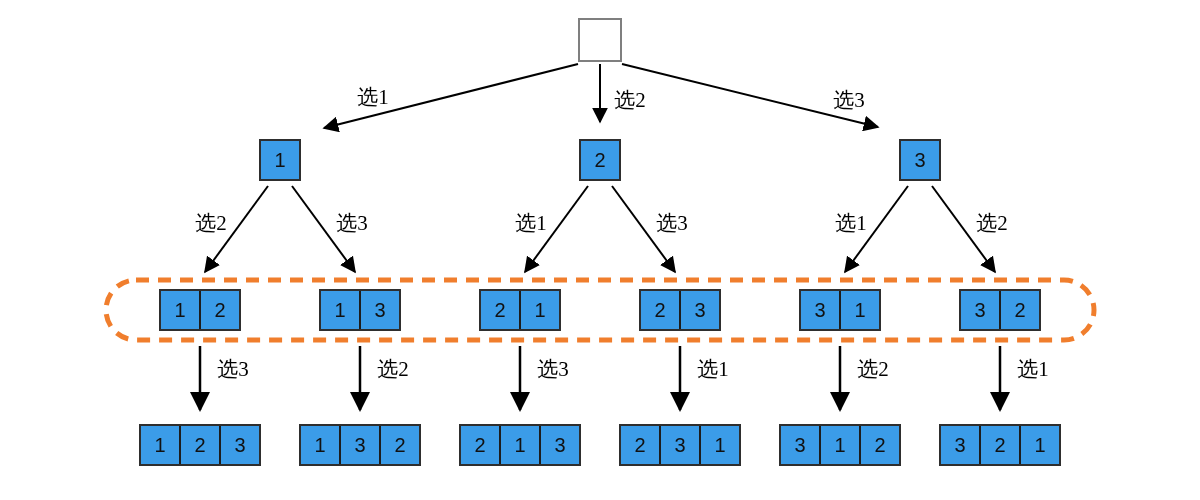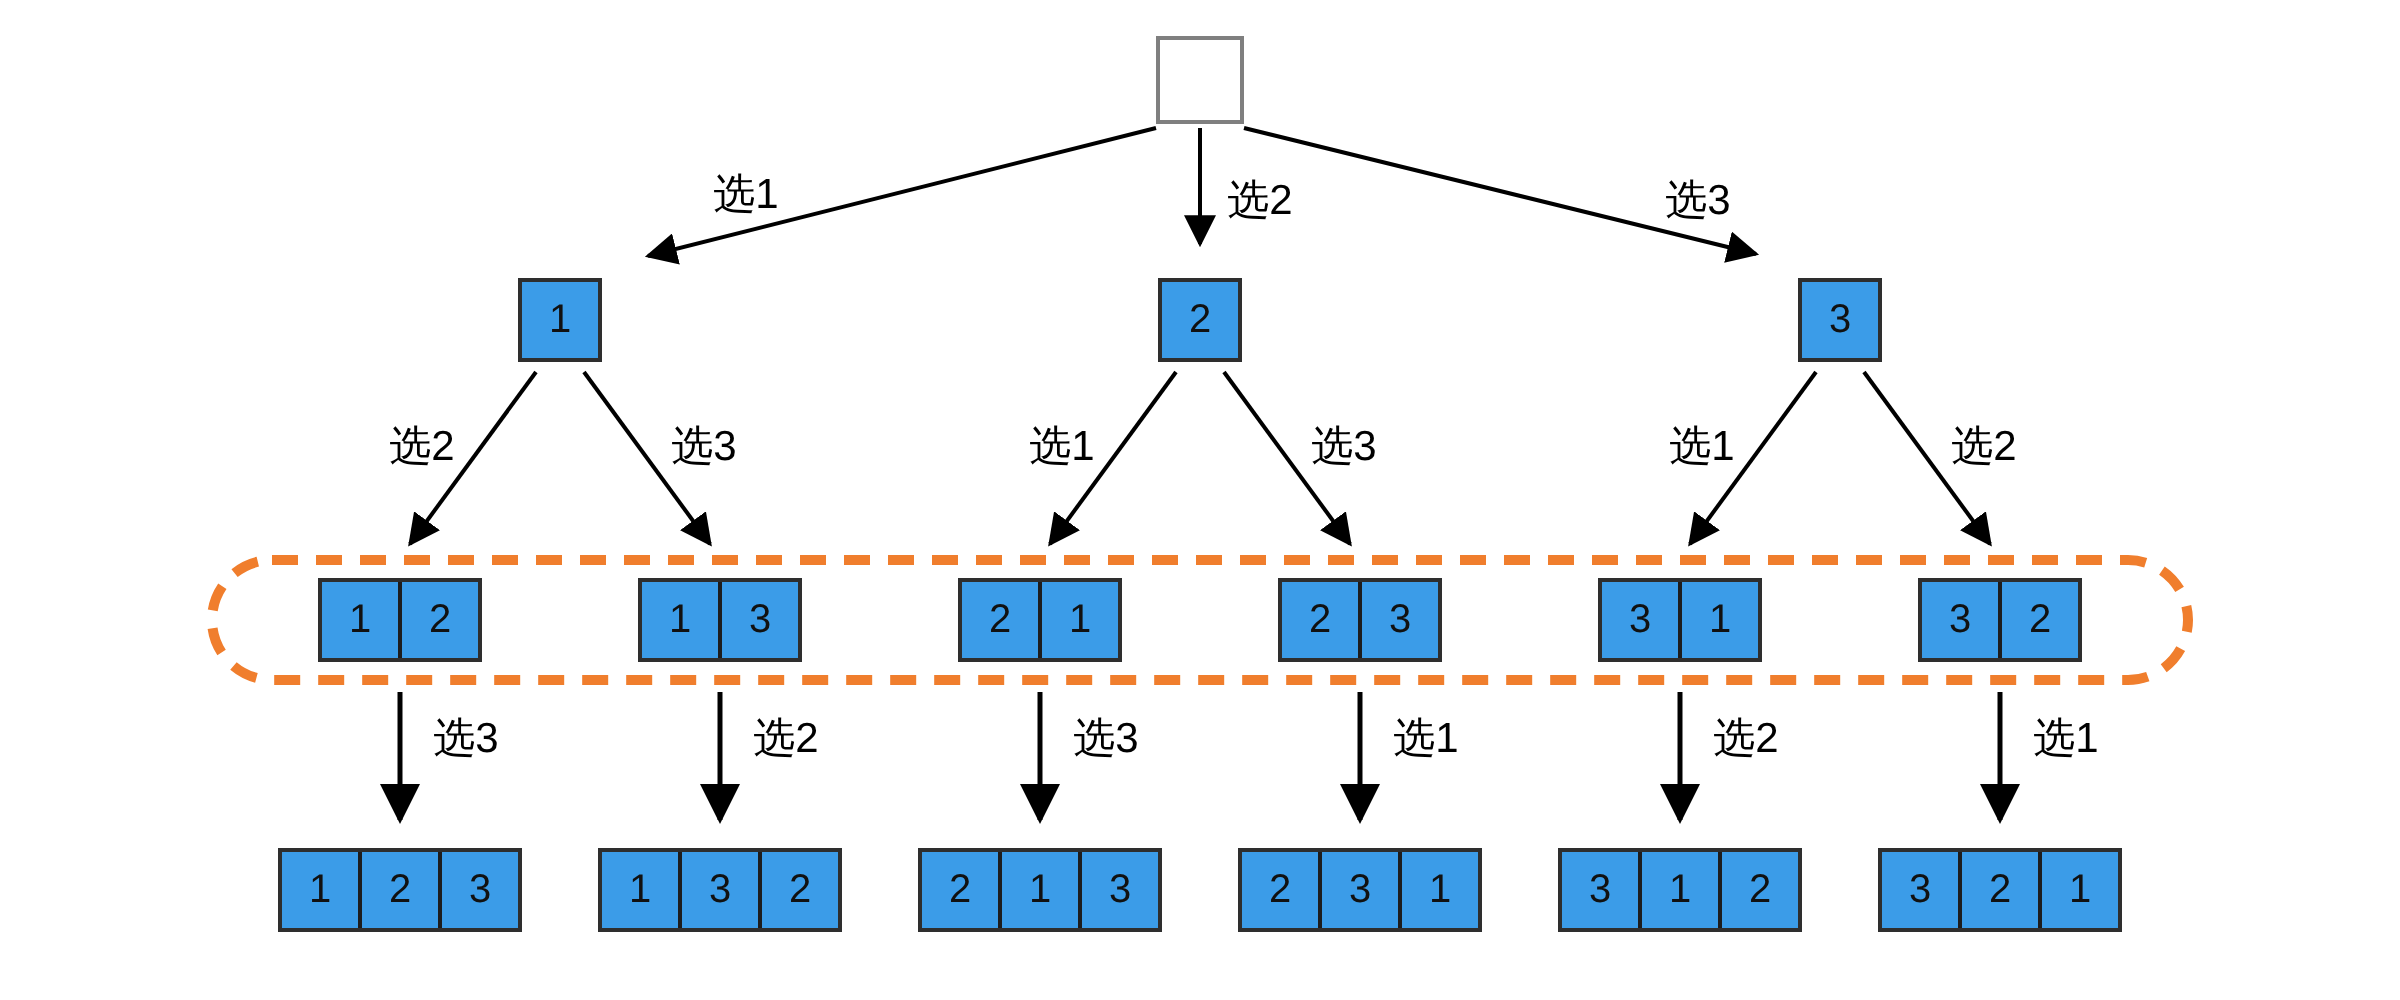--- a/index.html
+++ b/index.html
@@ -48,20 +48,21 @@
     height: 44px;
     background: #ffffff;
     border: 2px solid #7f7f7f;
   }
   .edge-label {
     position: absolute;
     transform: translate(-50%, -50%);
     font-size: 21px;
     color: #000000;
     white-space: nowrap;
+    font-family: Liberation Serif, serif;
   }
 </style>
 </head>
 <body>
 
 <div class="canvas">
 
   <svg class="edges-svg" width="1200" height="500" viewBox="0 0 1200 500">
     <defs>
       <marker id="arrow" viewBox="0 0 10 10" refX="9" refY="5" markerWidth="8" markerHeight="8" orient="auto-start-reverse">

